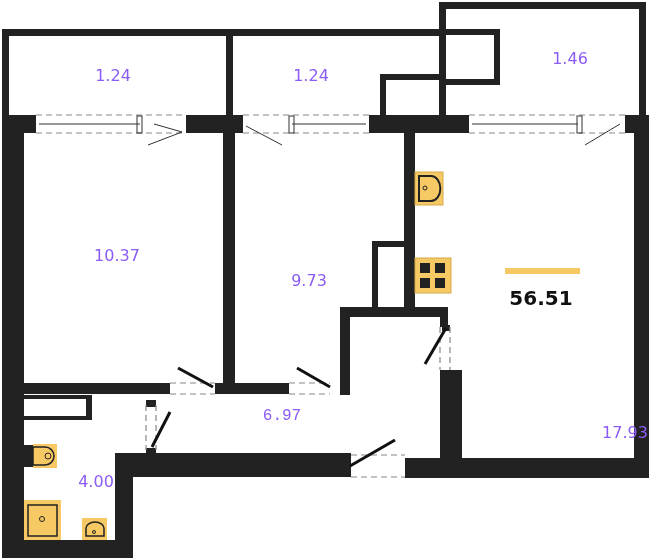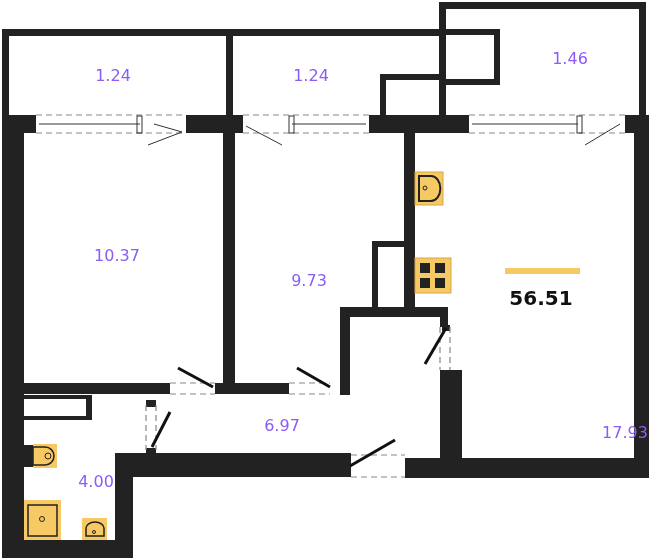--- a/index.html
+++ b/index.html
@@ -135,17 +135,17 @@
     <circle cx="94" cy="532" r="1.5" fill="none" stroke="#222"></circle>
   </g>
 </svg>
 
 <div class="label" style="left:113px;top:75px;">1.24</div>
 <div class="label" style="left:311px;top:75px;">1.24</div>
 <div class="label" style="left:570px;top:58px;">1.46</div>
 <div class="label" style="left:117px;top:255px;">10.37</div>
 <div class="label" style="left:309px;top:260px;margin-top:20px;">9.73</div>
 <div class="label" style="left:625px;top:432px;">17.93</div>
-<div class="label" style="left:282px;top:425px;">6.97</div>
+<div class="label" style="left:282px;top:416px;font-family:Liberation Mono, monospace;">6.97</div>
 <div class="label" style="left:81px;top:481px;margin-left:15px;">4.00</div>
 
 <div class="total-bar"></div>
 <div class="total">56.51</div>
 
 </body></html>

